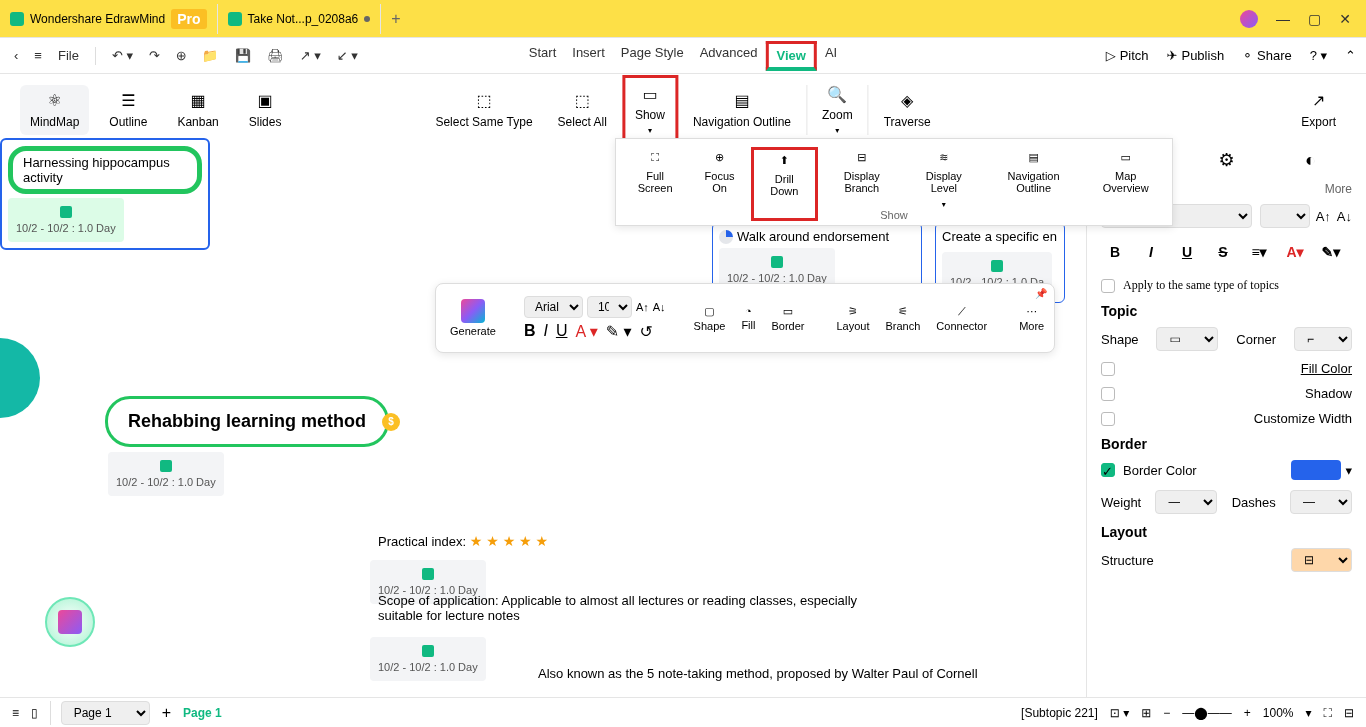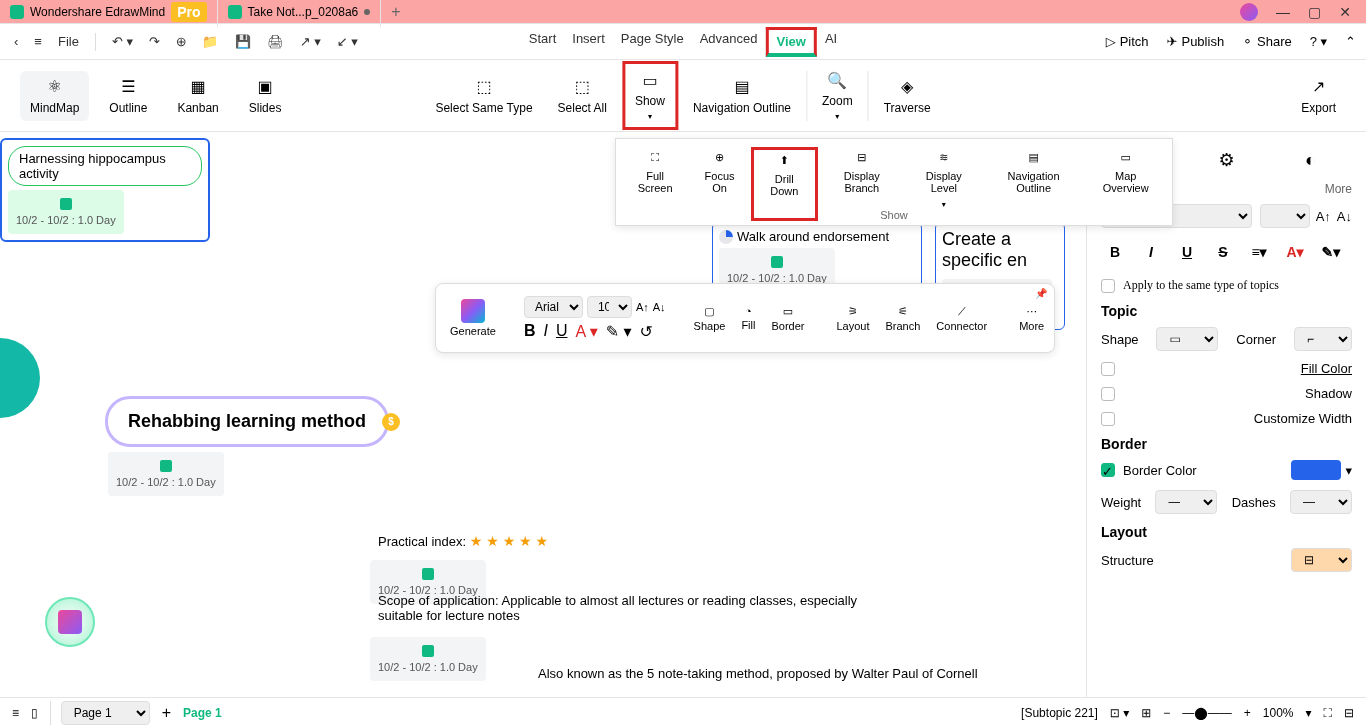--- a/index.html
+++ b/index.html
@@ -1,19 +1,19 @@
 <!DOCTYPE html>
 <html><head>
 <meta charset="utf-8">
 <style>
 * { margin: 0; padding: 0; box-sizing: border-box; font-family: Arial, sans-serif; }
 body { width: 1366px; height: 727px; background: #fff; position: relative; overflow: hidden; }
 
 
-.titlebar { height: 24px; display: flex; align-items: center; background: #fca5a5; border-bottom: 1px solid #e5e5e5; }
+.titlebar { height: 38px; display: flex; align-items: center; background: #fde047; border-bottom: 1px solid #e5e5e5; }
 .tab { display: flex; align-items: center; padding: 0 10px; height: 30px; font-size: 12px; border-right: 1px solid #e5e5e5; gap: 6px; }
 .tab-icon { width: 14px; height: 14px; background: #10b981; border-radius: 3px; }
 .tab-icon.green { background: #10b981; }
 .pro-badge { background: #fbbf24; color: #fff; font-size: 14px; padding: 2px 6px; border-radius: 3px; font-weight: bold; }
 .tab-dot { width: 6px; height: 6px; background: #666; border-radius: 50%; }
 .tab-add { padding: 0 10px; color: #666; font-size: 16px; }
 .win-controls { margin-left: auto; display: flex; align-items: center; gap: 18px; padding-right: 15px; }
 .avatar { width: 18px; height: 18px; border-radius: 50%; background: linear-gradient(135deg, #ec4899, #8b5cf6); }
 .win-btn { font-size: 14px; color: #333; }
 
@@ -40,21 +40,21 @@
 
 .show-panel { position: absolute; top: 138px; left: 615px; width: 558px; height: 88px; background: #fff; border: 1px solid #ddd; box-shadow: 0 2px 8px rgba(0,0,0,0.1); display: flex; z-index: 100; }
 .show-panel-items { display: flex; padding: 8px 6px 4px 6px; gap: 2px; flex: 1; }
 .show-item { display: flex; flex-direction: column; align-items: center; gap: 6px; padding: 4px 6px; font-size: 11px; text-align: center; }
 .show-item.highlighted { border: 3px solid #dc2626; }
 .show-label { position: absolute; bottom: 4px; left: 50%; transform: translateX(-50%); font-size: 11px; color: #666; }
 
 
 .canvas { position: absolute; top: 138px; left: 0; right: 280px; bottom: 30px; background: #fff; overflow: hidden; }
 .node { position: absolute; border-radius: 20px; padding: 8px 14px; font-size: 14px; }
-.node-main { left: 105px; top: 258px; background: #fff; border: 3px solid #c4b5fd; font-weight: bold; font-size: 18px; padding: 12px 20px; border-radius: 25px; }
+.node-main { left: 105px; top: 258px; background: #fff; border: 3px solid #22c55e; font-weight: bold; font-size: 18px; padding: 12px 20px; border-radius: 25px; }
 .priority-badge { position: absolute; right: -14px; top: 50%; transform: translateY(-50%); width: 18px; height: 18px; border-radius: 50%; background: #fbbf24; display: flex; align-items: center; justify-content: center; font-size: 10px; color: #fff; }
 .date-tag { display: inline-flex; align-items: center; gap: 4px; background: #f3f4f6; padding: 8px 8px; border-radius: 4px; font-size: 11px; color: #555; margin-top: 4px; flex-direction: column; }
 .date-icon { width: 12px; height: 12px; background: #10b981; border-radius: 2px; }
 .node-selected { left: 470px; top: 84px; border: 2px solid #2563eb; background: #fff; border-radius: 6px; padding: 6px; width: 210px; }
 .node-sub { border-radius: 18px; padding: 4px 10px; font-size: 13px; }
 .bubble { position: absolute; left: 0; top: 200px; width: 40px; height: 80px; border-radius: 0 40px 40px 0; background: #14b8a6; }
 
 
 .float-toolbar { position: absolute; left: 435px; top: 145px; width: 620px; height: 70px; background: #fff; border: 1px solid #ddd; border-radius: 8px; box-shadow: 0 2px 8px rgba(0,0,0,0.1); display: flex; align-items: center; padding: 0 10px; gap: 8px; }
 .ft-group { display: flex; align-items: center; gap: 6px; }
@@ -247,41 +247,41 @@
     <span class="priority-badge">$</span>
   </div>
   <div style="position:absolute; left:108px; top:310px;">
     <span class="date-tag">
       <span class="date-icon"></span>
       <span>10/2 - 10/2 : 1.0 Day</span>
     </span>
   </div>
 
   <div class="node-selected">
-    <div class="node-sub" style="border:1px solid #22c55e;">Harnessing hippocampus activity</div>
+    <div class="node-sub" style="border:5px solid #22c55e;">Harnessing hippocampus activity</div>
     <div class="date-tag" style="background:#dcfce7; margin-top:4px;">
       <span class="date-icon"></span>
       <span>10/2 - 10/2 : 1.0 Day</span>
     </div>
   </div>
 
   <div style="position:absolute; left:712px; top:84px; border:1px solid #2563eb; border-radius:6px; padding:6px; width:210px;">
     <div style="display:flex; align-items:center; gap:4px; font-size:13px;">
       <span style="width:14px;height:14px;border-radius:50%;background:conic-gradient(#2563eb 0 90deg, #e5e7eb 90deg 360deg);"></span>
       <span>Walk around endorsement</span>
     </div>
     <div class="date-tag" style="margin-top:4px;">
       <span class="date-icon"></span>
       <span>10/2 - 10/2 : 1.0 Day</span>
     </div>
   </div>
 
   <div style="position:absolute; left:935px; top:84px; border:1px solid #2563eb; border-radius:6px; padding:6px; width:130px; overflow:hidden;">
-    <div style="font-size:18px;">Create a specific en</div>
-    <div class="date-tag" style="margin-top:8px;font-style:italic;">
+    <div style="font-size:13px;">Create a specific en</div>
+    <div class="date-tag" style="margin-top:8px;">
       <span class="date-icon"></span>
       <span>10/2 - 10/2 : 1.0 Da</span>
     </div>
   </div>
 
   <div class="content-node" style="left:378px; top:395px;">
     <span>Practical index:</span>
     <span class="stars">★ ★ ★ ★ ★</span>
   </div>
   <div style="position:absolute; left:370px; top:418px;">

